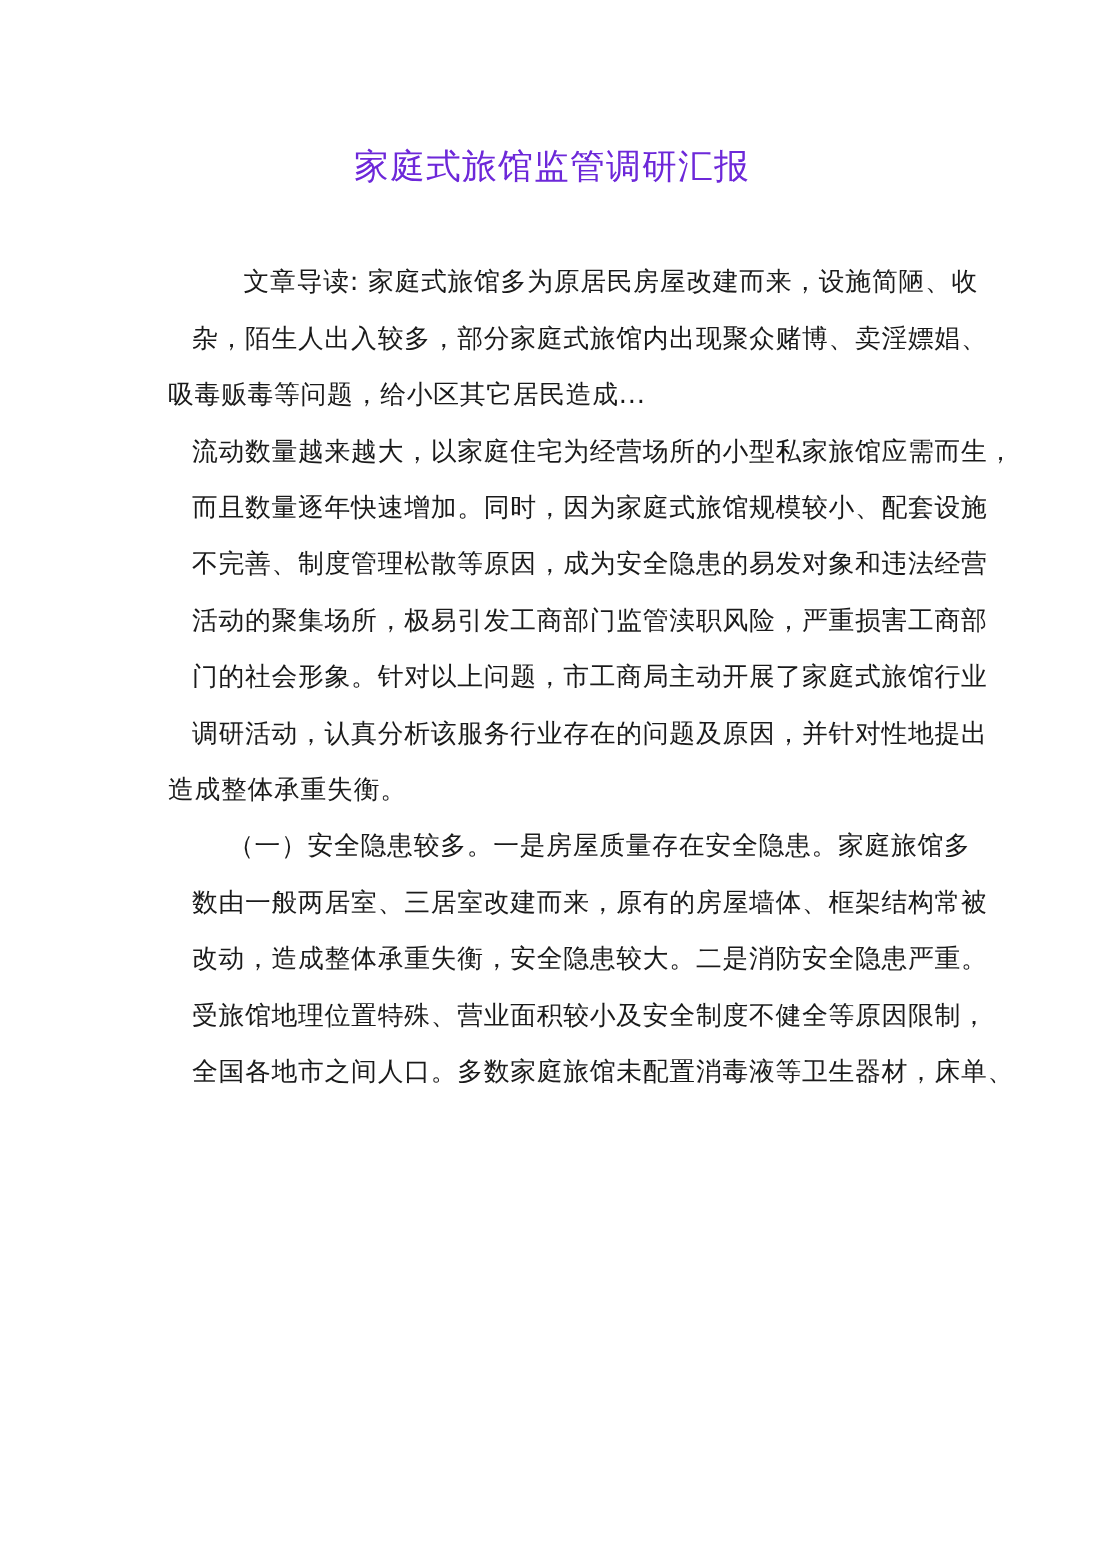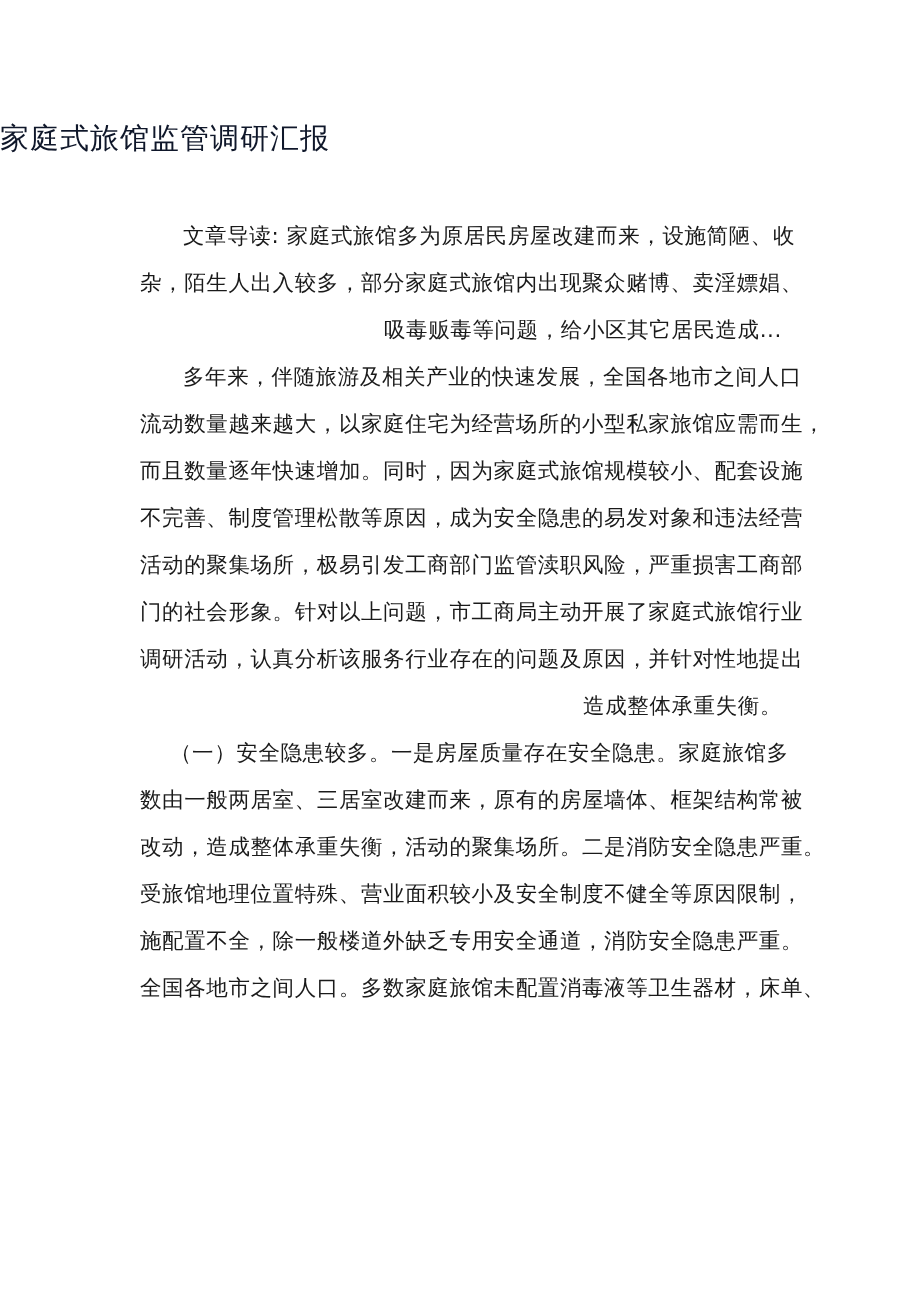--- a/index.html
+++ b/index.html
@@ -1,44 +1,42 @@
 <!DOCTYPE html>
 <html><head>
   <meta charset="utf-8">
   <style>
     html, body { margin: 0; padding: 0; background: #ffffff; }
     body { width: 920px; height: 1302px; position: relative; overflow: hidden;
       font-family: "DejaVu Sans", "Liberation Sans", sans-serif; color: #1a1a1a; }
     .page { position: absolute; left: 0; top: 0; width: 920px; height: 1302px; background: #fff; }
-    .title { position: absolute; top: 116px; left: 0; width: 920px; 
-      font-size: 29px; letter-spacing: 1px; line-height: 44px; color: #0f172a; }
+    .title { position: absolute; top: 116px; left: 0; width: 920px; text-align: center;
+      font-size: 29px; letter-spacing: 1px; line-height: 44px; color: #6d28d9; }
     .body { position: absolute; left: 140px; top: 212px; width: 642px; }
     .line { height: 47px; line-height: 47px; font-size: 21.5px; white-space: nowrap; overflow: visible;
-      color: #1a1a1a; letter-spacing: 0.6px; text-align: right; }
-    .line.justify { text-align: justify; text-align-last: justify; }
+      color: #1a1a1a; letter-spacing: 0.6px; }
+    .line.justify { text-align: justify; text-align-last: justify; margin-left: 20px; }
     .indent { padding-left: 43px; }
     .indent-sm { padding-left: 30px; }
   </style>
 </head>
 <body>
 
 <div class="page">
   <div class="title">家庭式旅馆监管调研汇报</div>
   <div class="body">
     <div class="line indent justify">文章导读: 家庭式旅馆多为原居民房屋改建而来，设施简陋、收</div>
     <div class="line justify">杂，陌生人出入较多，部分家庭式旅馆内出现聚众赌博、卖淫嫖娼、</div>
     <div class="line">吸毒贩毒等问题，给小区其它居民造成...</div>
-    <div class="line indent justify">多年来，伴随旅游及相关产业的快速发展，全国各地市之间人口</div>
     <div class="line justify">流动数量越来越大，以家庭住宅为经营场所的小型私家旅馆应需而生，</div>
     <div class="line justify">而且数量逐年快速增加。同时，因为家庭式旅馆规模较小、配套设施</div>
     <div class="line justify">不完善、制度管理松散等原因，成为安全隐患的易发对象和违法经营</div>
     <div class="line justify">活动的聚集场所，极易引发工商部门监管渎职风险，严重损害工商部</div>
     <div class="line justify">门的社会形象。针对以上问题，市工商局主动开展了家庭式旅馆行业</div>
     <div class="line justify">调研活动，认真分析该服务行业存在的问题及原因，并针对性地提出</div>
     <div class="line">造成整体承重失衡。</div>
     <div class="line indent-sm justify">（一）安全隐患较多。一是房屋质量存在安全隐患。家庭旅馆多</div>
     <div class="line justify">数由一般两居室、三居室改建而来，原有的房屋墙体、框架结构常被</div>
-    <div class="line justify">改动，造成整体承重失衡，活动的聚集场所。二是消防安全隐患严重。</div>
+    <div class="line justify">改动，造成整体承重失衡，安全隐患较大。二是消防安全隐患严重。</div>
     <div class="line justify">受旅馆地理位置特殊、营业面积较小及安全制度不健全等原因限制，</div>
-    <div class="line justify">施配置不全，除一般楼道外缺乏专用安全通道，消防安全隐患严重。</div>
     <div class="line justify">全国各地市之间人口。多数家庭旅馆未配置消毒液等卫生器材，床单、</div>
   </div>
 </div>
 
 </body></html>

